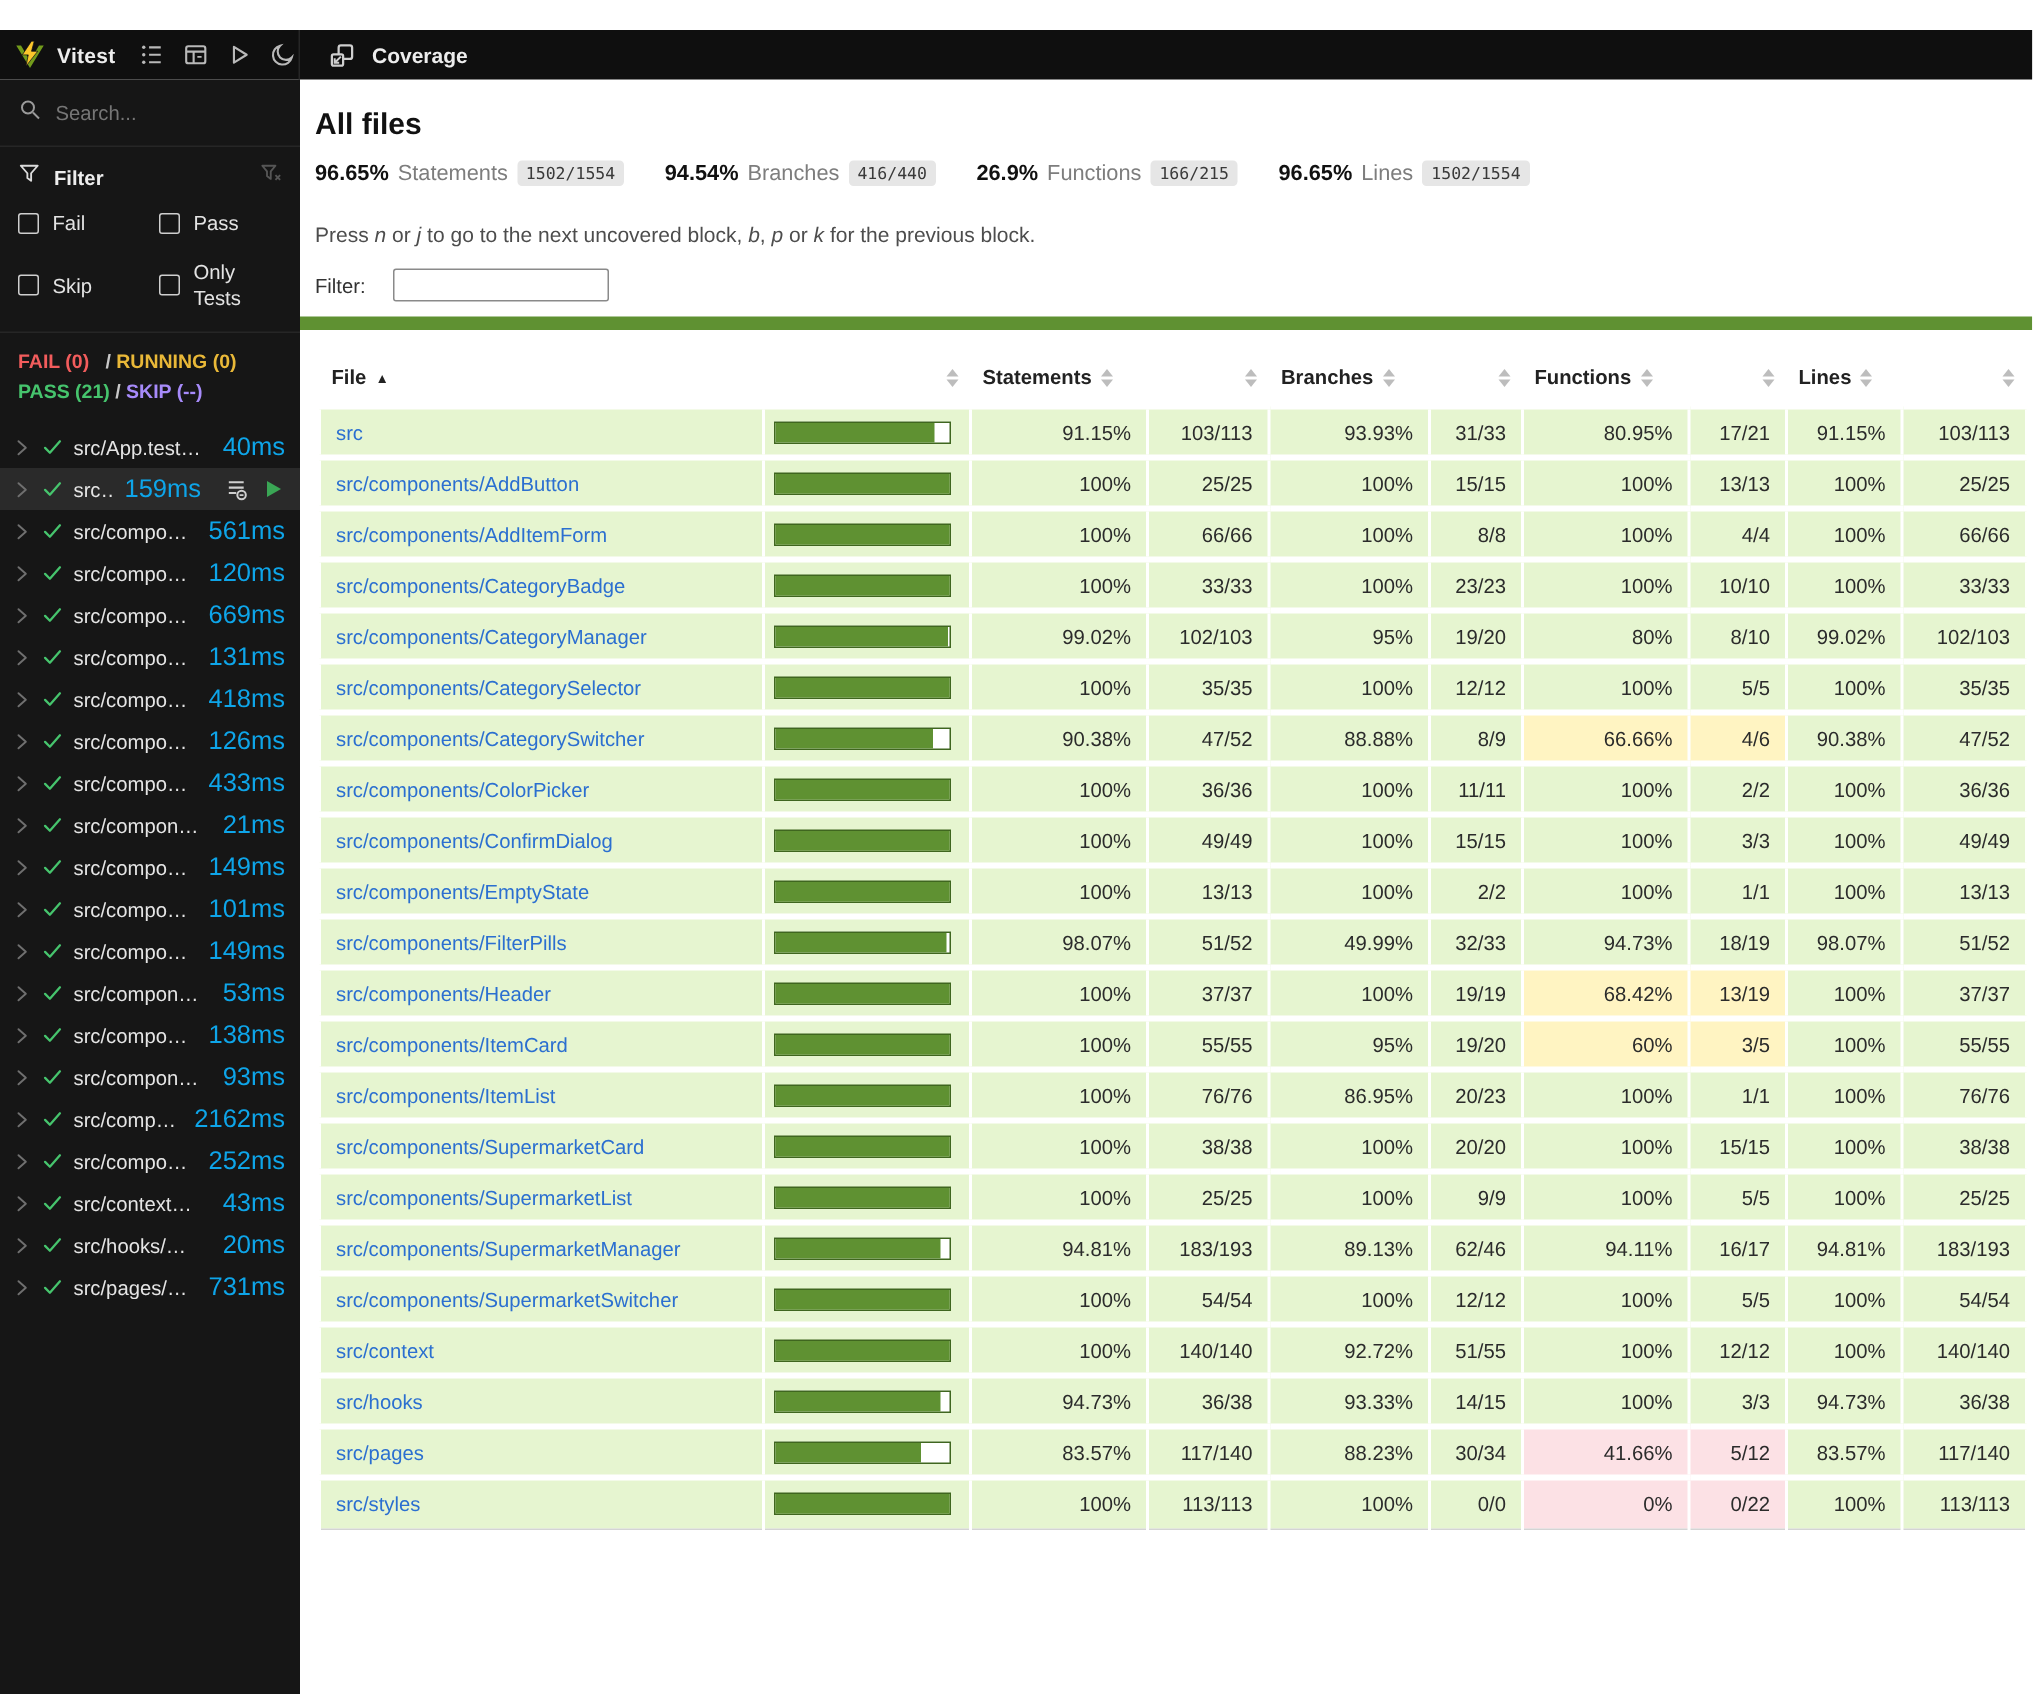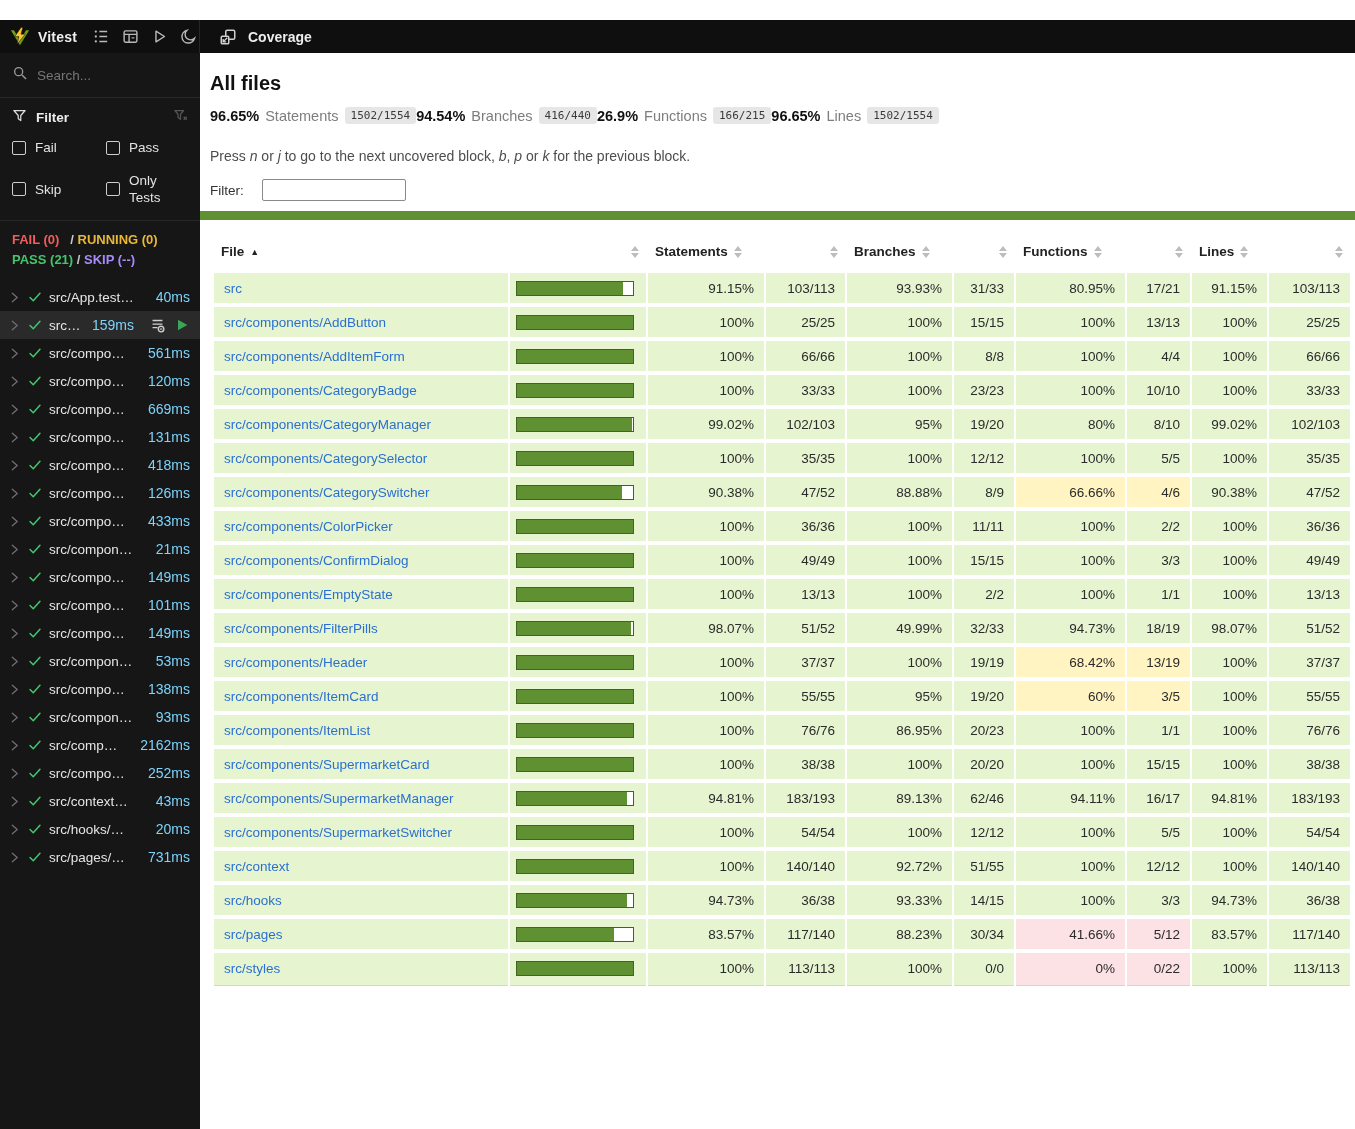--- a/index.html
+++ b/index.html
@@ -29,28 +29,28 @@
   .chk { display:flex; align-items:center; gap:9px; cursor:pointer; font-size:13.5px; color:#e3e3e3; line-height:17px; }
   .box { width:14px; height:14px; min-width:14px; border:1.5px solid #cfcfcf; border-radius:2px; background:transparent; }
 
   .status-block { padding:9px 12px 8px 12px; font-size:13px; font-weight:bold; line-height:20px; }
   .sep { color:#c9c9c9; font-weight:bold; }
 
   .test-list { margin-top:5px; }
   .test-item { height:28px; display:flex; align-items:center; gap:7px; padding:0 10px 0 8px; cursor:pointer; }
   .test-item.active { background:#2a2a2a; }
   .test-name { color:#e5e5e5; font-size:13.5px; white-space:nowrap; overflow:hidden; flex:0 1 auto; }
-  .test-dur { color:#7dd3fc; font-size:14px; margin-left:auto; }
+  .test-dur { color:#0ea5e9; font-size:17px; margin-left:auto; }
   .test-item .row-icons { display:flex; align-items:center; gap:8px; margin-left:8px; }
   .chev { color:#6f6f6f; display:inline-flex; }
 
   
   .main { position:absolute; top:33px; left:200px; right:0; bottom:0; background:#fff; overflow:hidden; }
   .page-title { font-size:20px; font-weight:bold; color:#111; margin:19px 0 12px 10px; }
-  .stats-row { display:flex; align-items:center; margin-left:10px; }
+  .stats-row { display:flex; align-items:center; gap:27px; margin-left:10px; }
   .stat { display:flex; align-items:center; gap:6px; font-size:14.5px; }
   .stat b { color:#111; }
   .stat .lbl { color:#7d7d7d; }
   .badge { background:#e6e6e6; color:#3a3a3a; border-radius:3px; padding:2px 6px 2px 6px; font-family:"DejaVu Sans Mono", monospace; font-size:11px; }
   .hint { margin:24px 0 0 10px; font-size:14px; color:#4d4d4d; }
   .filter-row { margin:15px 0 0 10px; display:flex; align-items:center; gap:18px; font-size:13.5px; color:#333; }
   .filter-input { width:144px; height:22px; border:1px solid #8a8a8a; border-radius:2px; font-size:13px; padding:0 5px; font-family:"Liberation Sans",sans-serif; }
   .progress-strip { height:9px; background:var(--accent,#5f9132); margin-top:10px; }
 
   table.cov { border-collapse:collapse; table-layout:fixed; width:1138px; margin:13px 0 0 12px; font-size:13.5px; }
@@ -826,20 +826,36 @@
             <td class="num hi">100%</td>
             <td class="num hi">38/38</td>
             <td class="num hi">100%</td>
             <td class="num hi">20/20</td>
             <td class="num hi">100%</td>
             <td class="num hi">15/15</td>
             <td class="num hi">100%</td>
             <td class="num hi">38/38</td>
           </tr>
           <tr>
+            <td class="file hi"><a class="file-link">src/components/SupermarketList</a></td>
+            <td class="hi">
+              <div class="cbar">
+                <div class="fill" style="width: 100%;"></div>
+              </div>
+            </td>
+            <td class="num hi">100%</td>
+            <td class="num hi">25/25</td>
+            <td class="num hi">100%</td>
+            <td class="num hi">9/9</td>
+            <td class="num hi">100%</td>
+            <td class="num hi">5/5</td>
+            <td class="num hi">100%</td>
+            <td class="num hi">25/25</td>
+          </tr>
+          <tr>
             <td class="file hi"><a class="file-link">src/components/SupermarketManager</a></td>
             <td class="hi">
               <div class="cbar">
                 <div class="fill" style="width: 94.81%;"></div>
               </div>
             </td>
             <td class="num hi">94.81%</td>
             <td class="num hi">183/193</td>
             <td class="num hi">89.13%</td>
             <td class="num hi">62/46</td>

